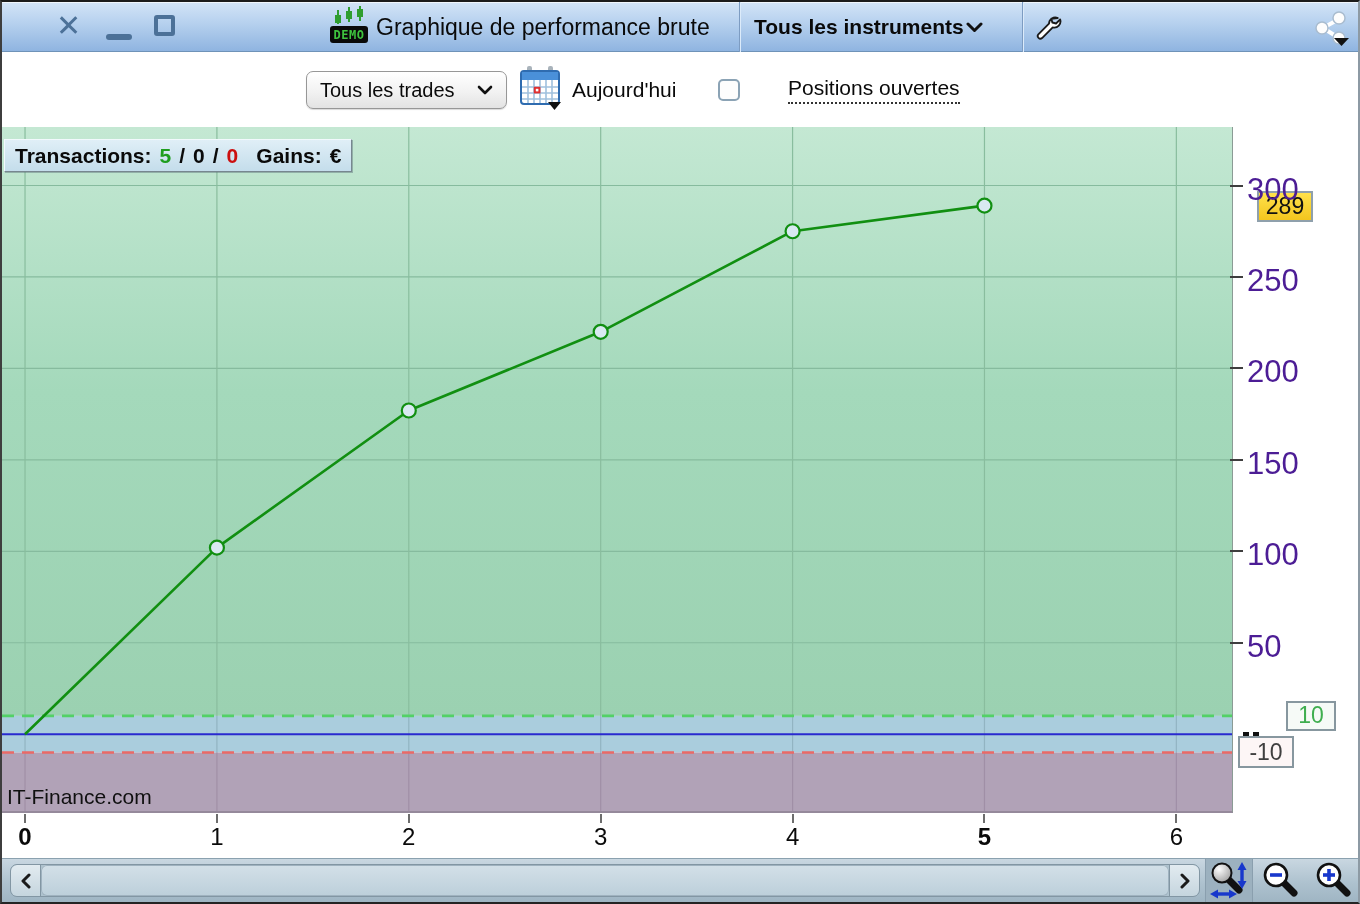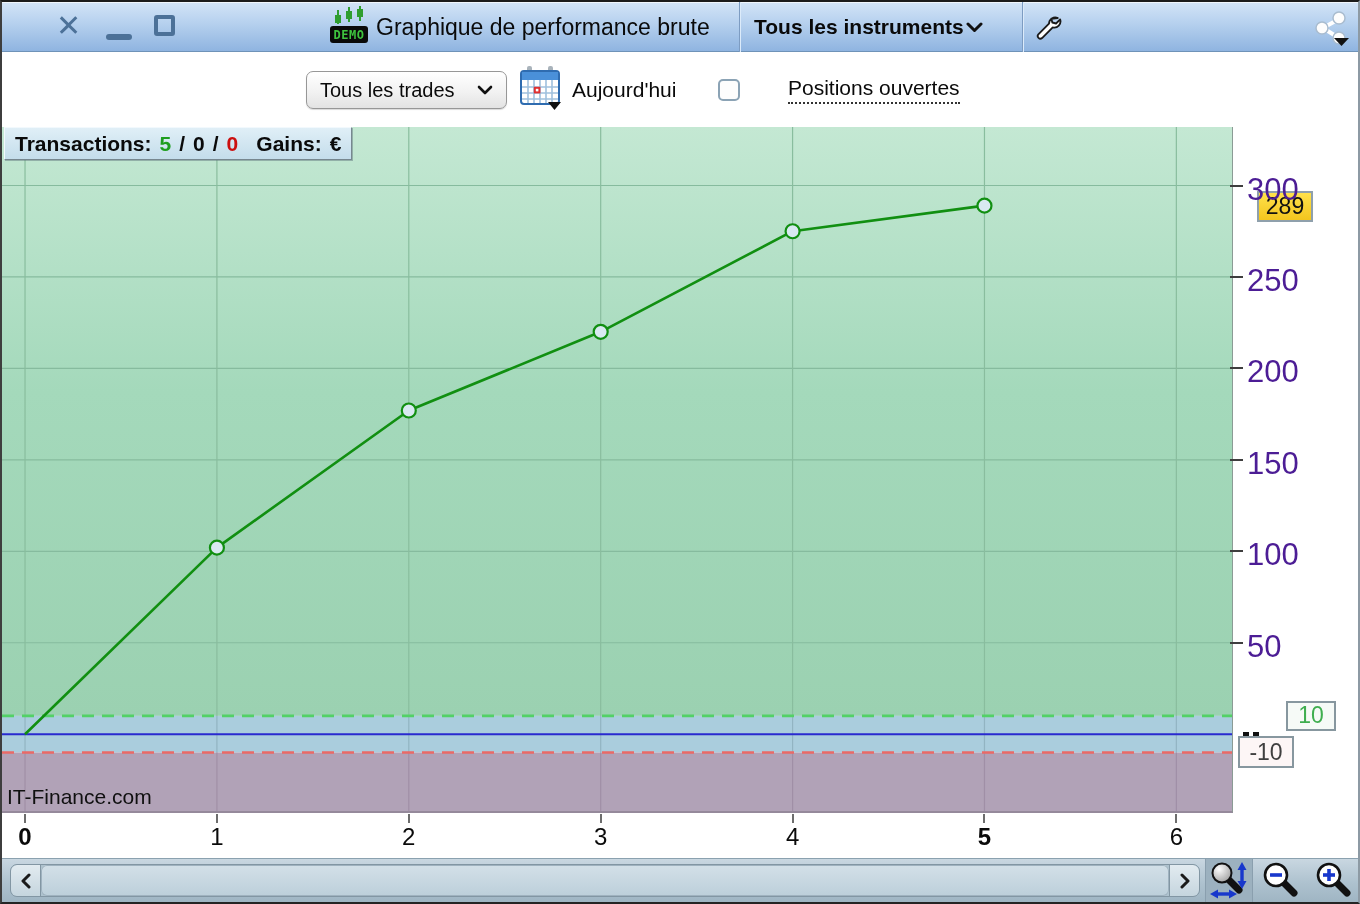--- a/index.html
+++ b/index.html
@@ -38,21 +38,21 @@
   .chk { position:absolute; left:716px; top:27px; width:22px; height:22px; background:#fdfdfd;
          border:2px solid #8ba3b5; border-radius:5px; cursor:default; }
   .openpos-lbl { position:absolute; left:746px; top:24px; font-size:21px; color:#0a0a0a;
                  border-bottom:2px dotted #333; padding-bottom:2px; cursor:default;margin-left:40px; }
 
   
   .chart-region { position:absolute; top:123px; left:0; width:1356px; height:733px; background:#fff; }
   .plot-wrap { position:absolute; top:2px; left:0; width:1231px; height:686px;
                border-right:1px solid #8b9b95; border-bottom:2px solid #95899b; }
   svg.plot { display:block; }
-  .stats-box { position:absolute; top:2px; left:2px; height:33px; display:flex; align-items:center; gap:8px;
+  .stats-box { position:absolute; top:14px; left:2px; height:33px; display:flex; align-items:center; gap:8px;
                padding:0 10px; font-size:21px; font-weight:bold; color:#0a0a0a;
                background:linear-gradient(180deg,#e0eff7 0%,#c4ddeb 100%);
                border:1px solid; border-color:#f2f9fd #77878f #77878f #f2f9fd;
                box-shadow:1px 1px 0 rgba(90,110,120,.45); }
   .stat-win { color:#1e9e1e; } .stat-loss { color:#cc0f0f; }
   .stat-gains { margin-left:10px; }
   .watermark { position:absolute; left:5px; top:660px; font-size:21px; color:#101010; }
 
   .yaxis { position:absolute; top:0; left:1231px; width:125px; height:687px; background:transparent; }
   .y-dash { position:absolute; left:-3px; width:13px; height:2px; background:#3e3e3e; }

